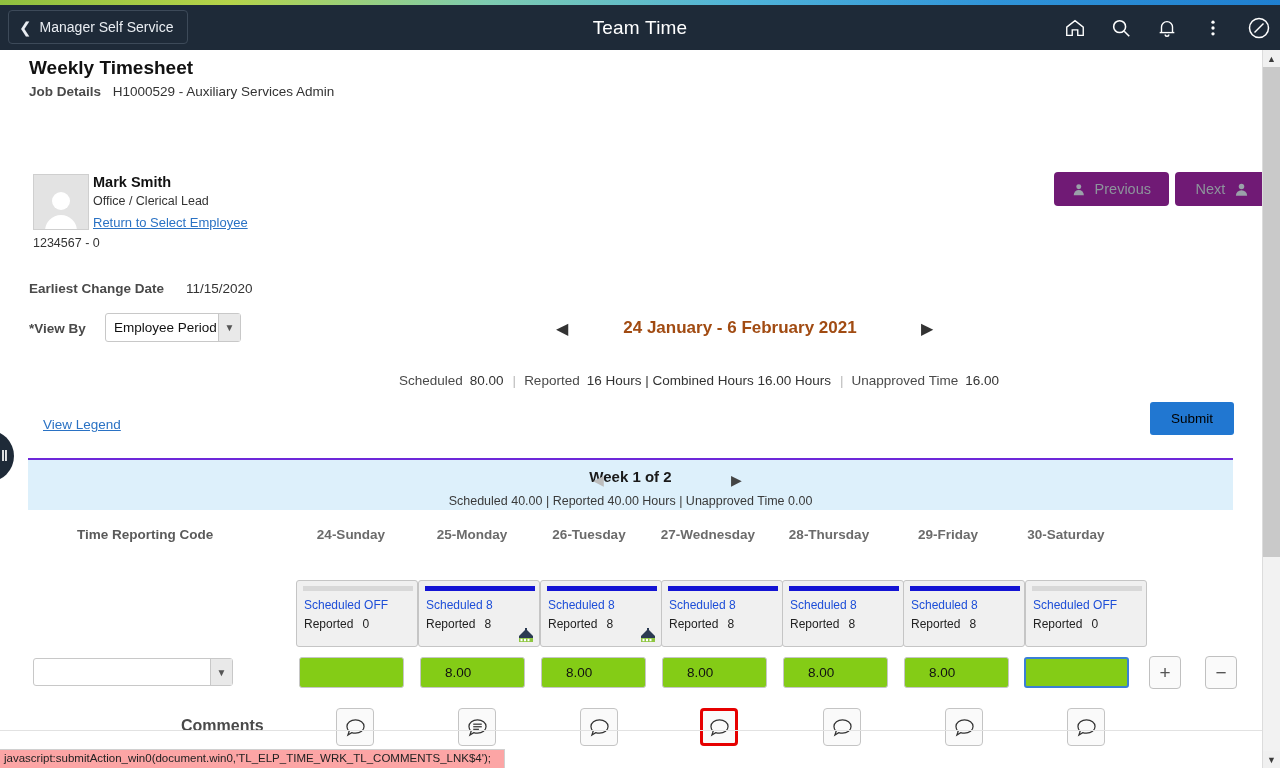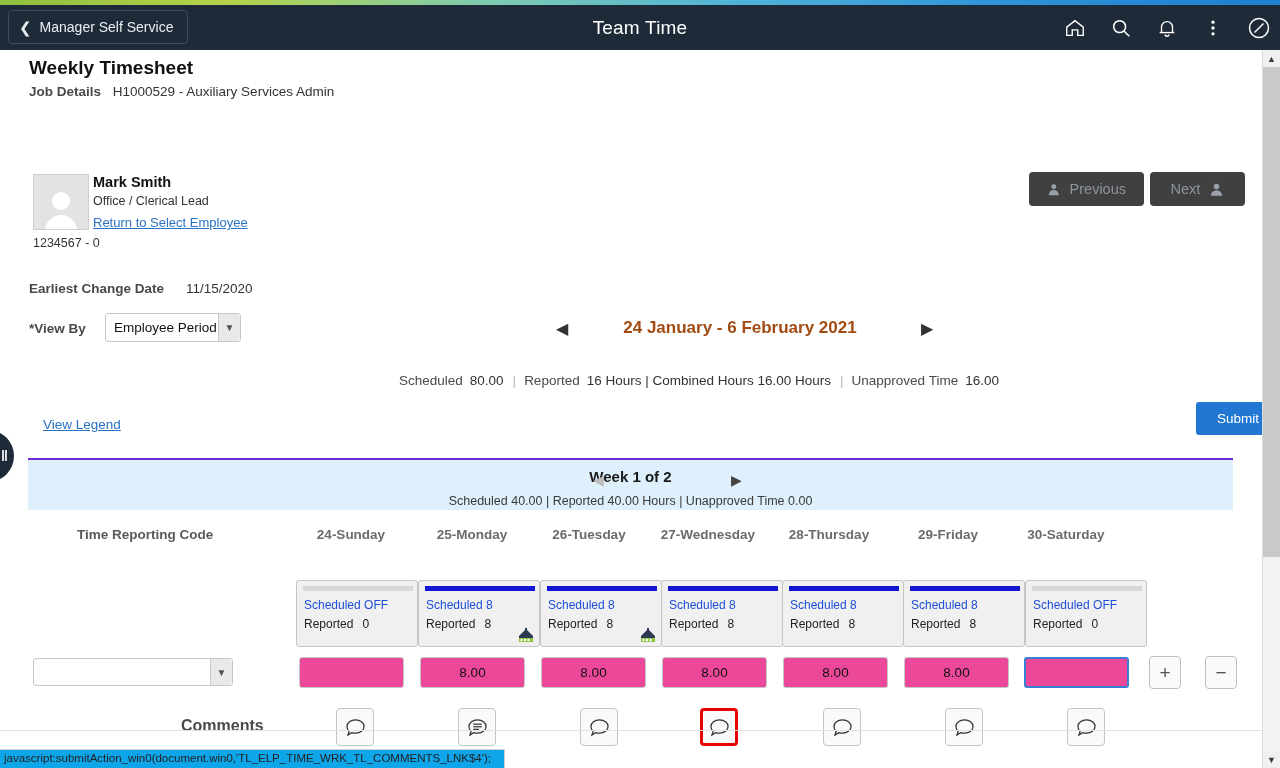--- a/index.html
+++ b/index.html
@@ -57,24 +57,24 @@
     display:flex; align-items:flex-end; justify-content:center; overflow:hidden;
   }
   #emp-name{ position:absolute; left:93px; top:124px; font-size:14.5px; font-weight:bold; color:#111; }
   #emp-title{ position:absolute; left:93px; top:144px; font-size:12.5px; color:#333; }
   #return-link{ position:absolute; left:93px; top:165px; font-size:13px; color:#2a72c4; text-decoration:underline; cursor:pointer; }
   #emp-id{ position:absolute; left:33px; top:186px; font-size:12.5px; color:#333; }
 
   
   .navbtn{
     position:absolute; top:122px; height:34px;
-    background:#404040; border:none; border-radius:4px;
+    background:#701a75; border:none; border-radius:4px;
     color:#8d949c; font-size:14.5px;
     display:flex; align-items:center; justify-content:center; gap:9px;
-    cursor:default; padding:0 18px;
+    cursor:default; padding:0 18px;margin-left:25px;
   }
   #previous-button{ left:1029px; width:115px; }
   #next-button{ left:1150px; width:95px; }
   .pbadge{ width:15px; height:15px; }
 
   
   #ecd-label{ position:absolute; left:29px; top:231px; font-size:13.5px; font-weight:bold; color:#4a4a4a; }
   #ecd-value{ position:absolute; left:186px; top:231px; font-size:13.5px; color:#333; }
 
   
@@ -109,22 +109,22 @@
     display:flex; align-items:center; font-size:13.5px; color:#444;
   }
   #totals .lbl{ font-weight:normal; color:#4a4a4a; }
   #totals .val{ margin-left:7px; margin-right:9px; color:#333; }
   #totals .sep{ color:#b9b9b9; margin-right:8px; }
 
   
   #view-legend{ position:absolute; left:43px; top:367px; font-size:13.5px; color:#2a72c4; text-decoration:underline; cursor:pointer; }
   #submit-button{
     position:absolute; left:1150px; top:352px; width:84px; height:33px;
-    background:#2177d1; color:#ffffff; border:none; border-radius:3px;
-    font-size:13.5px; cursor:pointer;margin-left:46px;
+    background:#2177d1; color:#000000; border:none; border-radius:3px;
+    font-size:13.5px; cursor:pointer;
   }
 
   
   #panel-handle{
     position:absolute; left:-12px; top:380px; width:26px; height:52px;
     background:#1e2a38; border-radius:0 26px 26px 0;
     display:flex; align-items:center; justify-content:flex-end; padding-right:5px;
   }
   #panel-handle .bars{ color:#fff; font-size:14px; letter-spacing:1px; font-weight:bold; }
 
@@ -167,22 +167,22 @@
     border:1px solid #c8c8c8; border-radius:3px; background:#fff; cursor:pointer;
   }
   #trc-select .arrowbox{
     position:absolute; right:0; top:0; width:22px; height:26px;
     background:#e9e9e9; border-left:1px solid #c8c8c8;
     display:flex; align-items:center; justify-content:center; color:#555; font-size:10px;
   }
 
   .hours-input{
     position:absolute; top:607px; width:105px; height:31px;
-    border:1px solid #c6c6c6; border-radius:3px; background:#ec4899;
-    text-align:center; padding:0 24px; font-size:13.5px; color:#111;
+    border:1px solid #c6c6c6; border-radius:3px; background:#84cc16;
+    text-align:left; padding:0 24px; font-size:13.5px; color:#111;
     font-family:"Liberation Sans", sans-serif;
   }
   .hours-input.focused{ border:2px solid #3a7fd5; }
 
   .rowbtn{
     position:absolute; top:606px; width:32px; height:33px;
     background:#fafafa; border:1px solid #c0c0c0; border-radius:4px;
     display:flex; align-items:center; justify-content:center;
     font-size:19px; color:#555; cursor:pointer; line-height:1;
   }
@@ -199,21 +199,21 @@
 
   
   #scrollbar{ position:absolute; right:0; top:50px; width:18px; height:718px; background:#f2f2f2; border-left:1px solid #dcdcdc; }
   #scroll-up{ position:absolute; top:0; left:0; width:17px; height:17px; background:#f0f0f0; display:flex; align-items:center; justify-content:center; color:#3b3b3b; font-size:9px; cursor:pointer; }
   #scroll-down{ position:absolute; bottom:0; left:0; width:17px; height:17px; background:#f0f0f0; display:flex; align-items:center; justify-content:center; color:#3b3b3b; font-size:9px; cursor:pointer; }
   #scroll-thumb{ position:absolute; top:17px; left:0; width:17px; height:490px; background:#c9c9c9; cursor:pointer; }
 
   
   #status-bar{
     position:absolute; left:0; bottom:0; width:505px; height:19px;
-    background:#0ea5e9; border-top:1px solid #d0d0d0; border-right:1px solid #d0d0d0;
+    background:#fca5a5; border-top:1px solid #d0d0d0; border-right:1px solid #d0d0d0;
     font-size:11.5px; color:#222; padding:2px 0 0 4px; white-space:nowrap; overflow:hidden;
   }
   #bottom-hline{ position:absolute; left:0; bottom:19px; width:1262px; height:1px; background:#e2e2e2; }
 </style>
 </head>
 <body>
 
 <div id="gradient-strip"></div>
 
 <div id="navbar">

